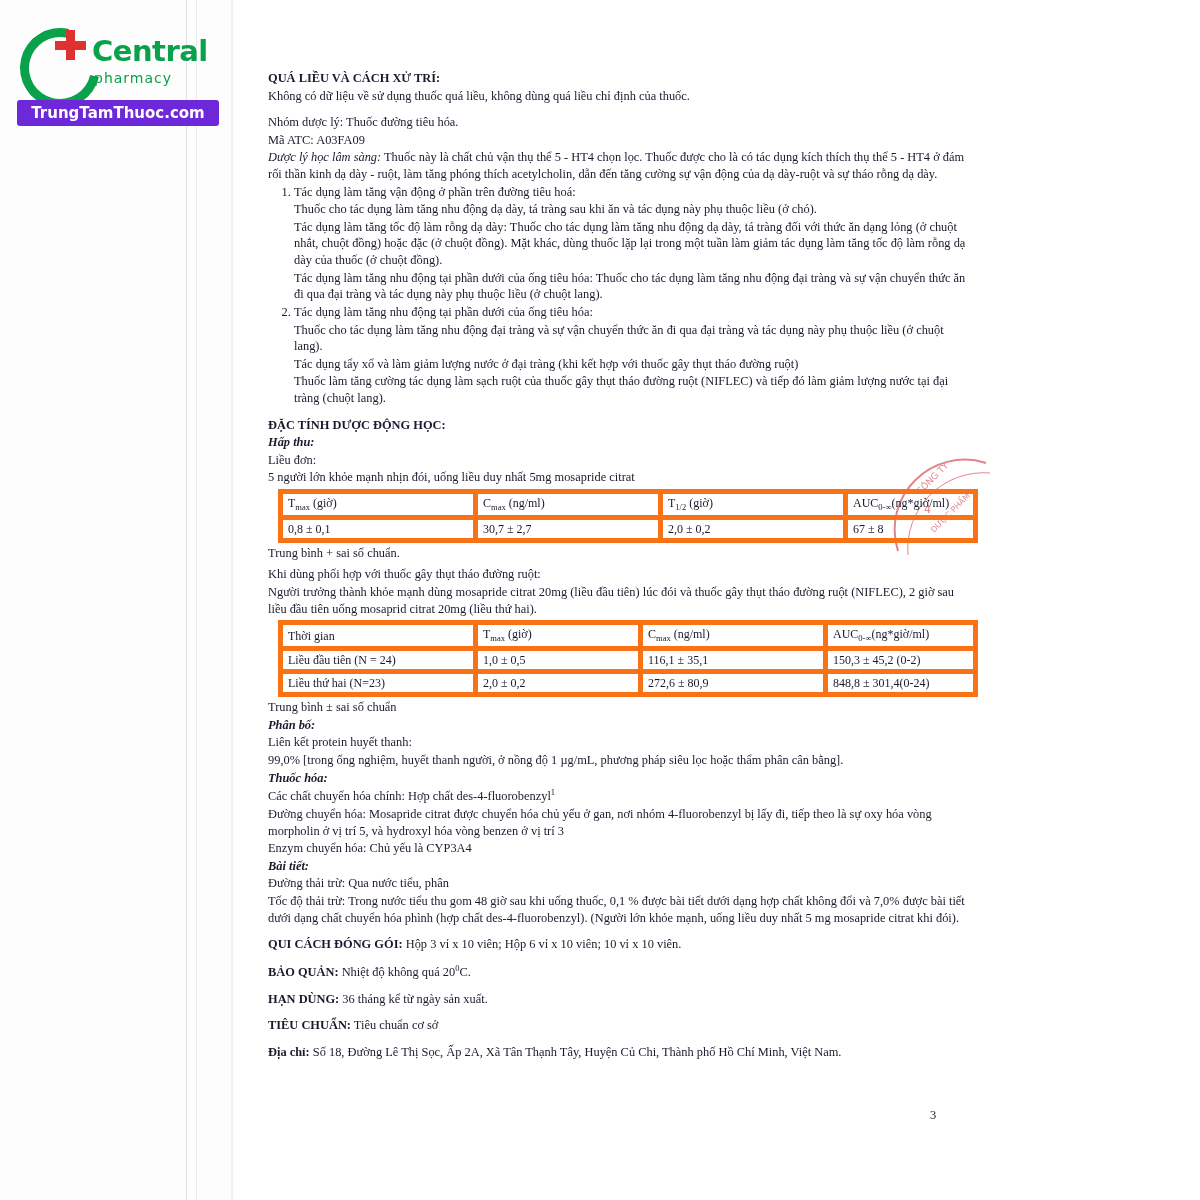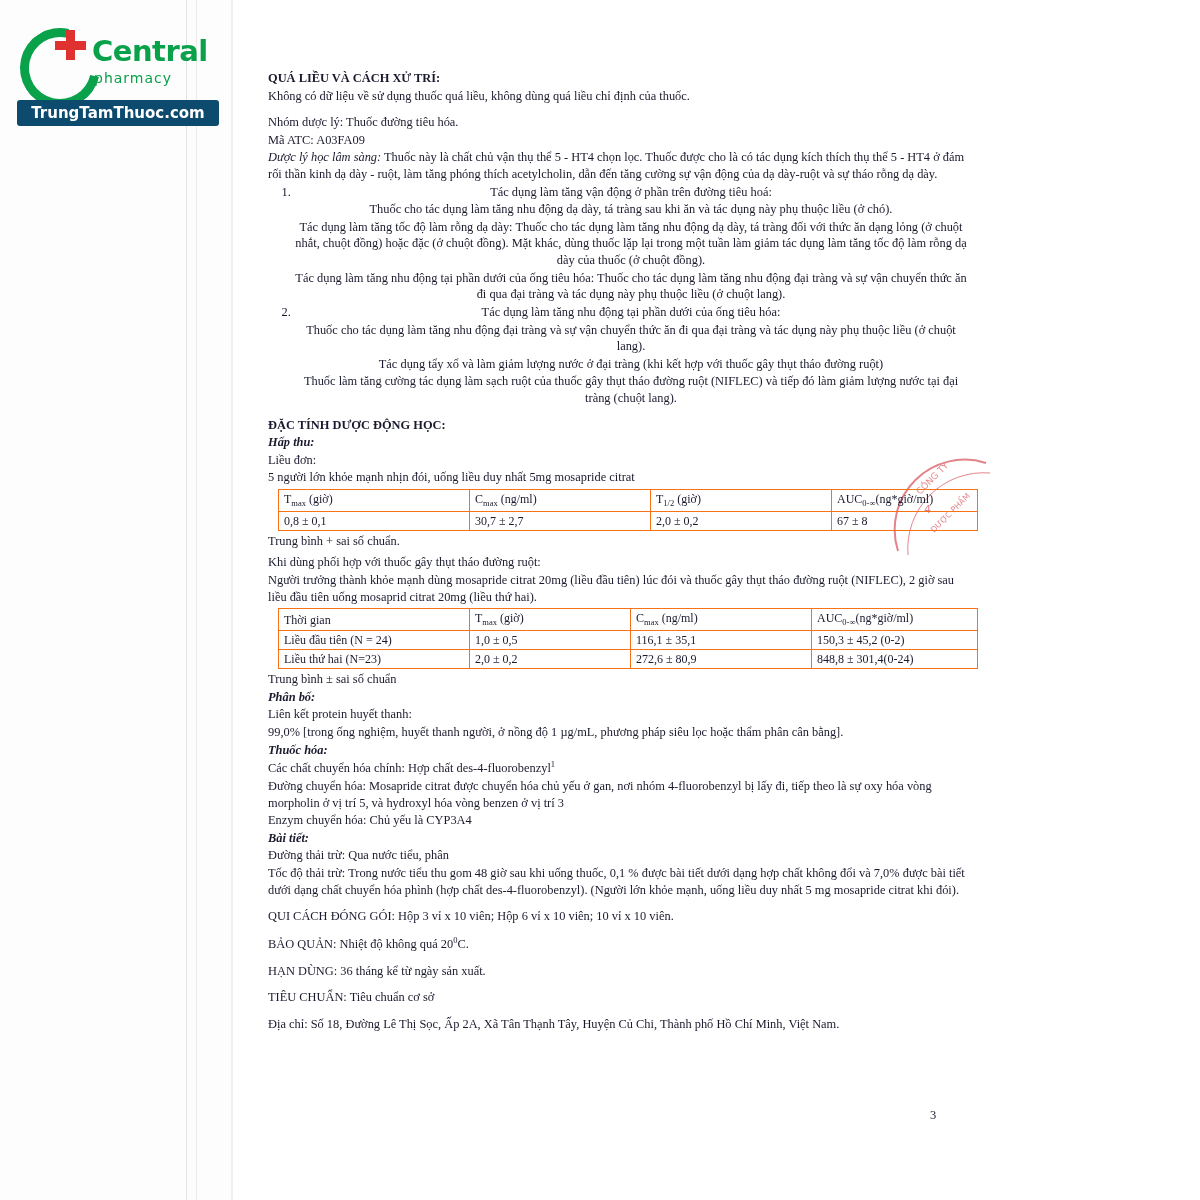--- a/index.html
+++ b/index.html
@@ -37,44 +37,44 @@
     font-family:"DejaVu Sans", sans-serif;
     font-size:29px;font-weight:bold;color:#0aa14b;letter-spacing:-.5px;
   }
   .logo-sub{
     position:absolute;left:80px;top:48px;
     font-family:"DejaVu Sans", sans-serif;
     font-size:14px;color:#0aa14b;letter-spacing:1px;text-align:right;
   }
   .logo-bar{
     position:absolute;left:3px;top:78px;width:202px;height:26px;
-    background:#0c4a6e;border-radius:3px;
+    background:#6d28d9;border-radius:3px;
   }
   .logo-bar span{
     display:block;text-align:center;line-height:26px;
     font-family:"DejaVu Sans", sans-serif;
     font-size:15px;font-weight:bold;color:#ffffff;
   }
 
   
   .doc{
     position:absolute;left:268px;top:70px;width:700px;
     font-size:12.4px;line-height:1.34;
   }
   .h{font-weight:bold;text-transform:uppercase;}
-  .b{font-weight:normal;}
+  .b{font-weight:bold;}
   .i{font-style:italic;}
   .bi{font-weight:bold;font-style:italic;}
   p{margin:0 0 1px 0;}
   .sp{height:9px;}
   .sp-s{height:4px;}
   ol.lvl{margin:0;padding-left:26px;}
-  ol.lvl>li{margin-bottom:1px;text-align:center;}
+  ol.lvl>li{margin-bottom:1px;}
   table{border-collapse:collapse;width:700px;margin:3px 0 2px 10px;font-size:12px;}
-  table td{border:1px solid #f97316;padding:1px 5px;}
+  table td{border:5px solid #f97316;padding:1px 5px;}
   sub{font-size:8.5px;}
   sup{font-size:8.5px;}
   .pagenum{position:absolute;left:930px;top:1108px;font-size:12.5px;}
 
   
   .stamp{
     position:absolute;left:890px;top:455px;width:110px;height:110px;
     opacity:.55;
   }
   .stamp svg{display:block;}

